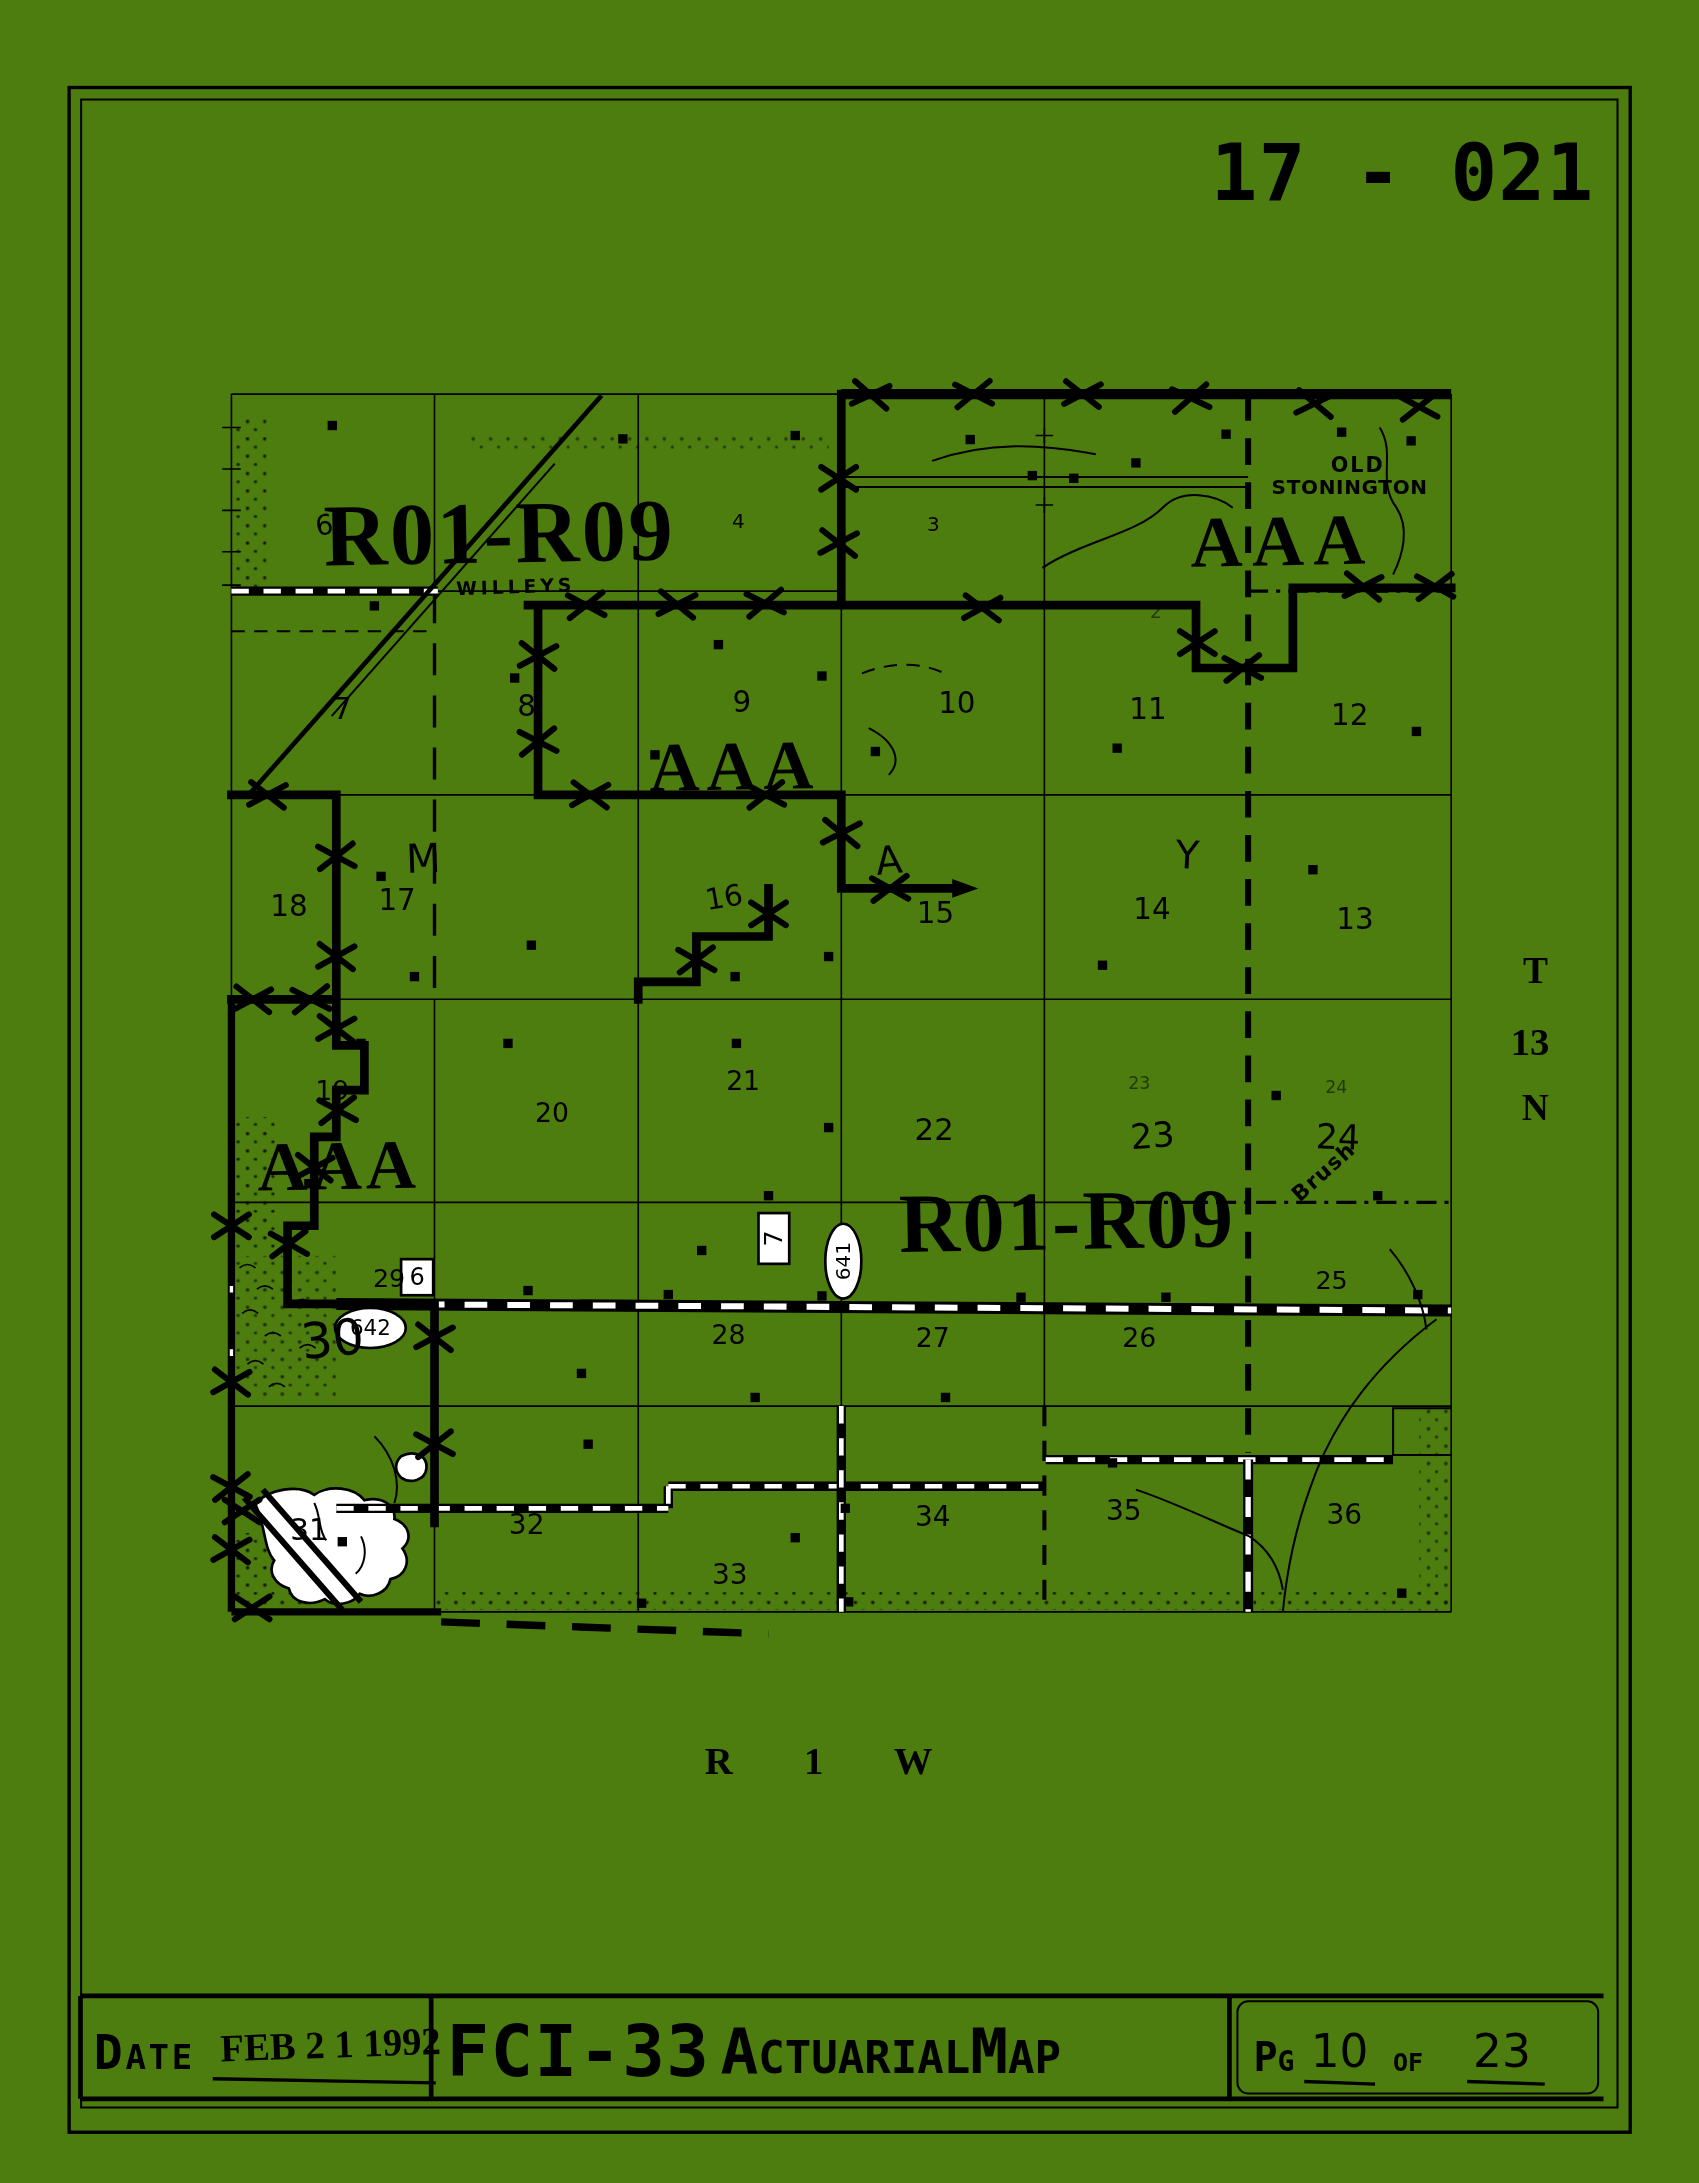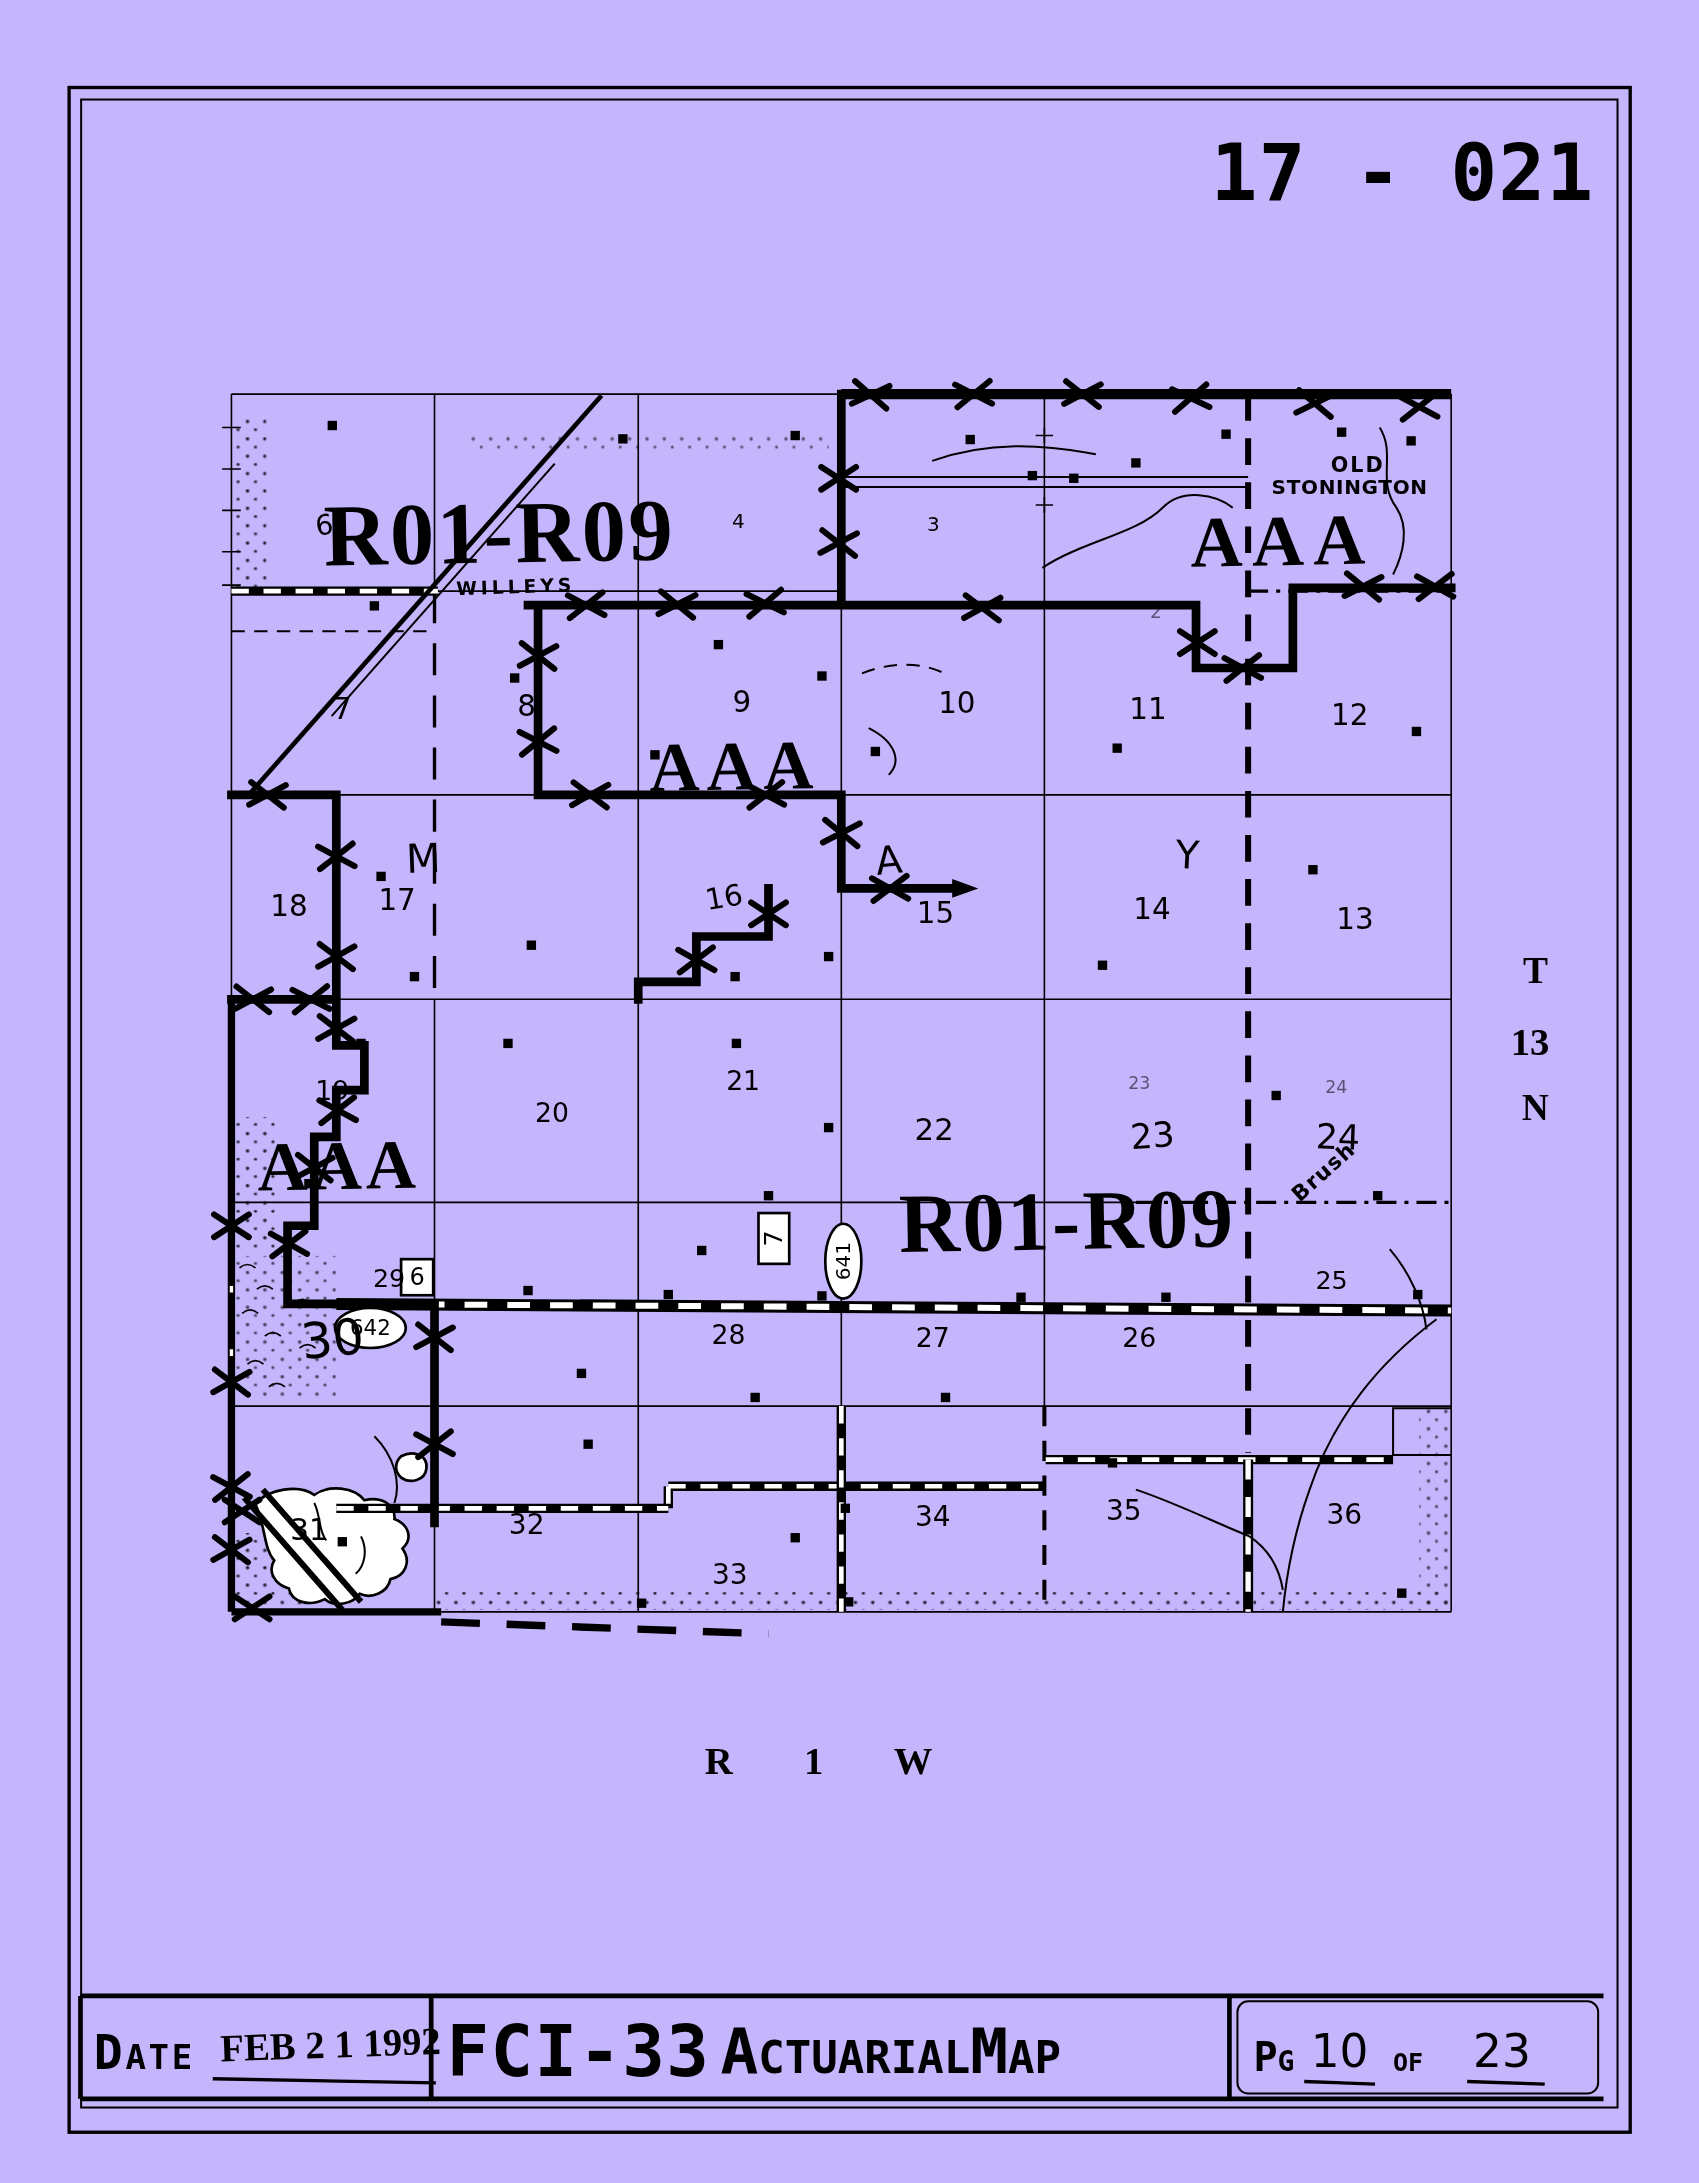--- a/index.html
+++ b/index.html
@@ -1,16 +1,16 @@
 <!DOCTYPE html>
 <html style="font-size:10.7px"><head>
 <meta charset="utf-8">
 <style>
   html,body{margin:0;padding:0;background:#e8e8e8;}
-  #page{position:relative;width:1700px;height:2183px;background:#c4b5fd;margin:0 auto;overflow:hidden;
+  #page{position:relative;width:1700px;height:2183px;background:#4d7c0f;margin:0 auto;overflow:hidden;
         font-family:"DejaVu Sans",sans-serif;}
   svg{display:block;position:absolute;left:0;top:0;}
   svg text{fill:#000;}
   .ln2{stroke:#000;stroke-width:2.4;fill:none;}
   .ln3{stroke:#000;stroke-width:3;fill:none;}
   .ln5{stroke:#000;stroke-width:5;fill:none;}
   .bold{stroke:#000;stroke-width:13;fill:none;stroke-linecap:square;}
   .dashA{stroke:#000;stroke-width:5;fill:none;stroke-dasharray:48 30;}
   .dashB{stroke:#000;stroke-width:9;fill:none;stroke-dasharray:40 26;}
   .dashC{stroke:#000;stroke-width:6;fill:none;stroke-dasharray:30 22;}

